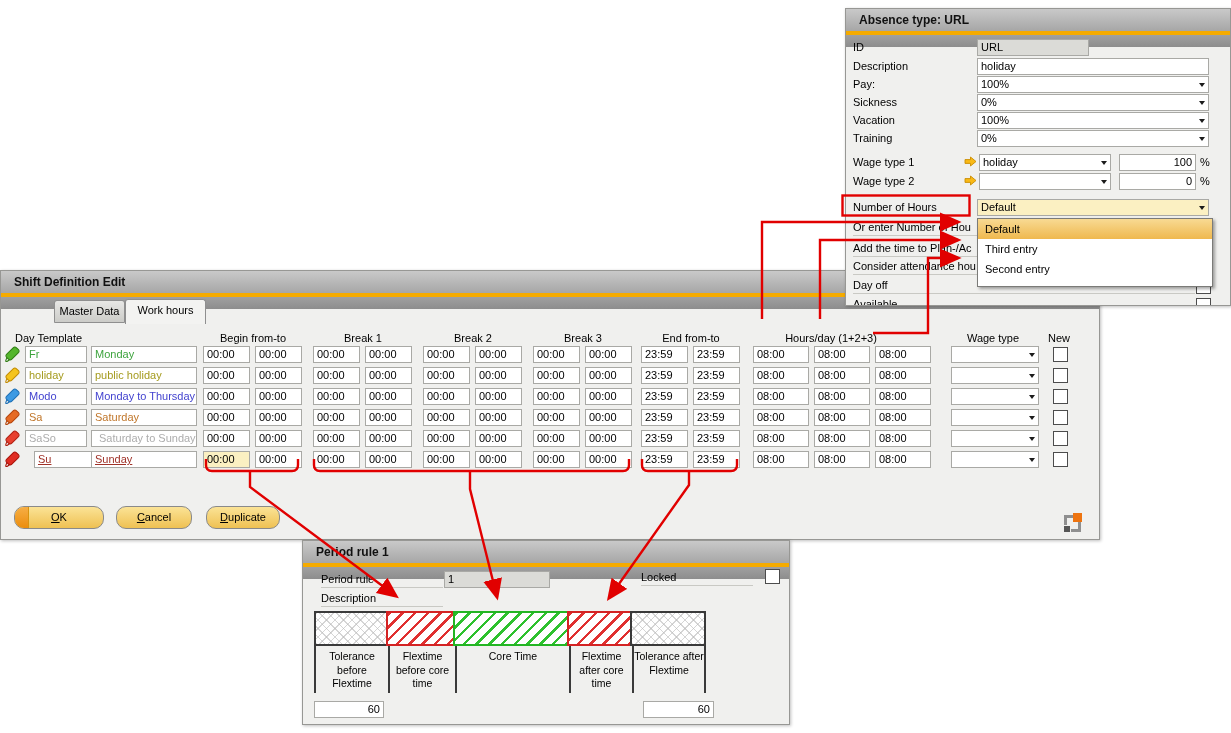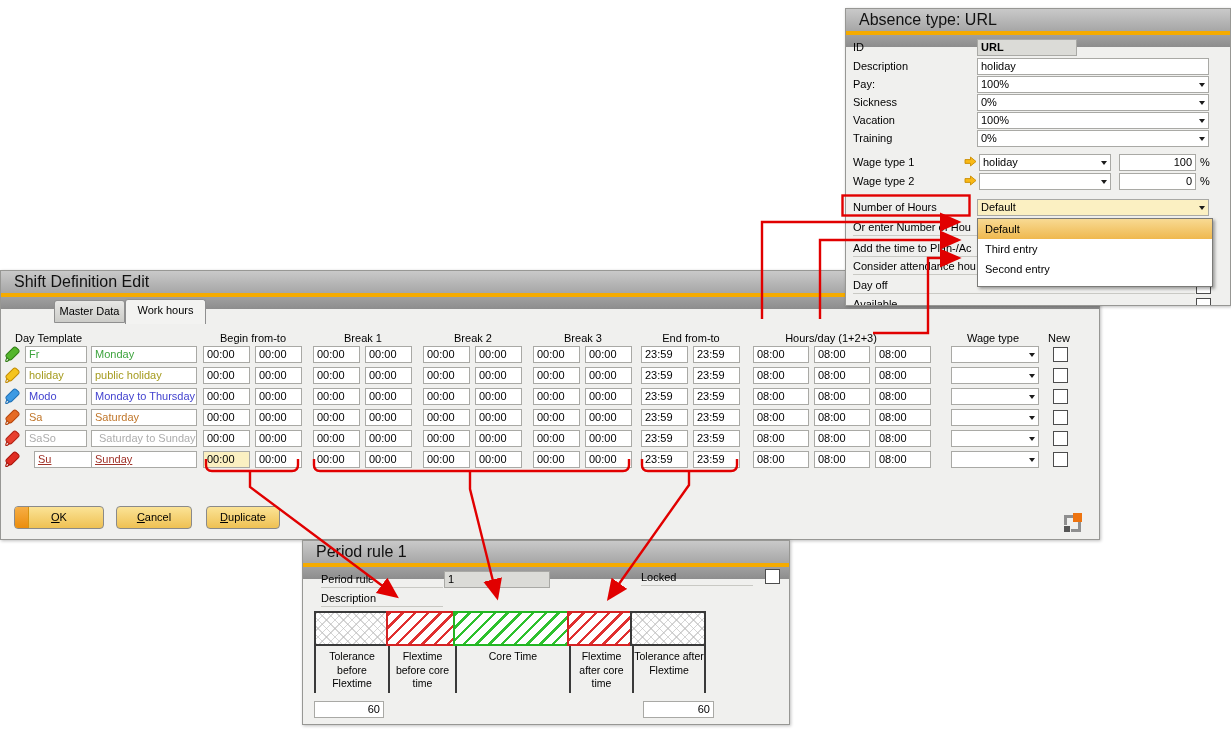--- a/index.html
+++ b/index.html
@@ -1,20 +1,20 @@
 <!DOCTYPE html>
 <html><head>
 <meta charset="utf-8">
 <style>
   html,body{margin:0;padding:0;background:#fff;}
   #canvas{position:relative;width:1231px;height:733px;overflow:hidden;
           font-family:"Liberation Sans","DejaVu Sans",sans-serif;font-size:11px;color:#000;}
   .win{position:absolute;background:#F0F0EE;border:1px solid #979794;box-shadow:1px 1px 3px rgba(0,0,0,.25);box-sizing:border-box;}
   .tbar{position:absolute;left:0;right:0;top:0;height:38px;background:linear-gradient(#C9C9C9,#8D8D8D);
-        color:#111;font-size:16px;font-weight:400;line-height:22px;padding-left:13px;box-sizing:border-box;}
+        color:#111;font-size:12px;font-weight:700;line-height:22px;padding-left:13px;box-sizing:border-box;}
   .accent{position:absolute;left:0;right:0;top:22px;height:4px;background:#F5AB00;}
   .lab{position:absolute;white-space:nowrap;}
   .lab.ul{border-bottom:1px solid #C9C9C4;}
   .fld{position:absolute;height:17px;line-height:15px;border:1px solid #A9A9A5;background:#fff;
        padding:0 3px;box-sizing:border-box;white-space:nowrap;overflow:hidden;}
   .fld.dis{background:#DBDBD7;}
   .fld.yl{background:#FBF0C2;}
   .fld.ra{text-align:right;}
   .combo{padding-right:13px;position:absolute;}
   .carr{position:absolute;right:3px;top:50%;margin-top:-2px;width:0;height:0;
@@ -23,21 +23,21 @@
   
   .tab{position:absolute;top:29px;height:23px;box-sizing:border-box;border:1px solid #8f8f8f;
        border-radius:3px 3px 0 0;text-align:center;padding-top:4px;}
   .tab.off{background:linear-gradient(#E7E7E5,#CCCCC8);}
   .tab.on{background:#F3F3F1;top:28px;height:25px;z-index:2;border-bottom:none;}
   .hdr{position:absolute;top:61px;text-align:center;white-space:nowrap;}
   .srow{position:absolute;left:0;height:19px;width:1100px;}
   .ticon{position:absolute;left:3px;top:0;width:16px;height:16px;}
   .tf{font-size:11px;}
   
-  .btn{position:absolute;height:23px;box-sizing:border-box;border:1px solid #8a8a8a;border-radius:4px;
+  .btn{position:absolute;height:23px;box-sizing:border-box;border:1px solid #8a8a8a;border-radius:10px;
        background:linear-gradient(#FBE396,#EFC153);text-align:center;padding-top:4px;overflow:hidden;}
   .btn .lbl{display:block;}
   .btn .lbl::first-letter{text-decoration:underline;}
   .btn.default::before{content:"";position:absolute;left:0;top:0;bottom:0;width:13px;
        background:linear-gradient(#F6AE45,#EC8D0C);border-right:1px solid #D9930F;}
   
   .ddl{position:absolute;background:#fff;border:1px solid #7b7b78;box-shadow:2px 2px 3px rgba(0,0,0,.35);z-index:10;}
   .ddi{height:20px;line-height:20px;padding-left:7px;}
   .ddi.sel{background:linear-gradient(#F8DA93,#EFB84E);}
   
@@ -263,21 +263,21 @@
     </span>
   </div>
 
   <div class="win" id="win-absence" style="left:845px;top:8px;width:386px;height:298px;overflow:hidden;">
     <div class="tbar">
       <span>Absence type: URL</span>
     </div>
     <div class="accent"></div>
 
     <span class="lab" style="left:7px;top:32px;">ID</span>
-    <div class="fld dis" style="left:131px;top:30px;width:100px;font-weight:bold;">URL</div>
+    <div class="fld dis" style="left:131px;top:30px;width:112px;">URL</div>
 
     <span class="lab" style="left:7px;top:51px;">Description</span>
     <div class="fld" style="left:131px;top:49px;width:232px;">holiday</div>
 
     <span class="lab" style="left:7px;top:69px;">Pay:</span>
     <div class="fld combo" style="left:131px;top:67px;width:232px;">
       <span>100%</span>
       <span class="carr"></span>
     </div>
 

